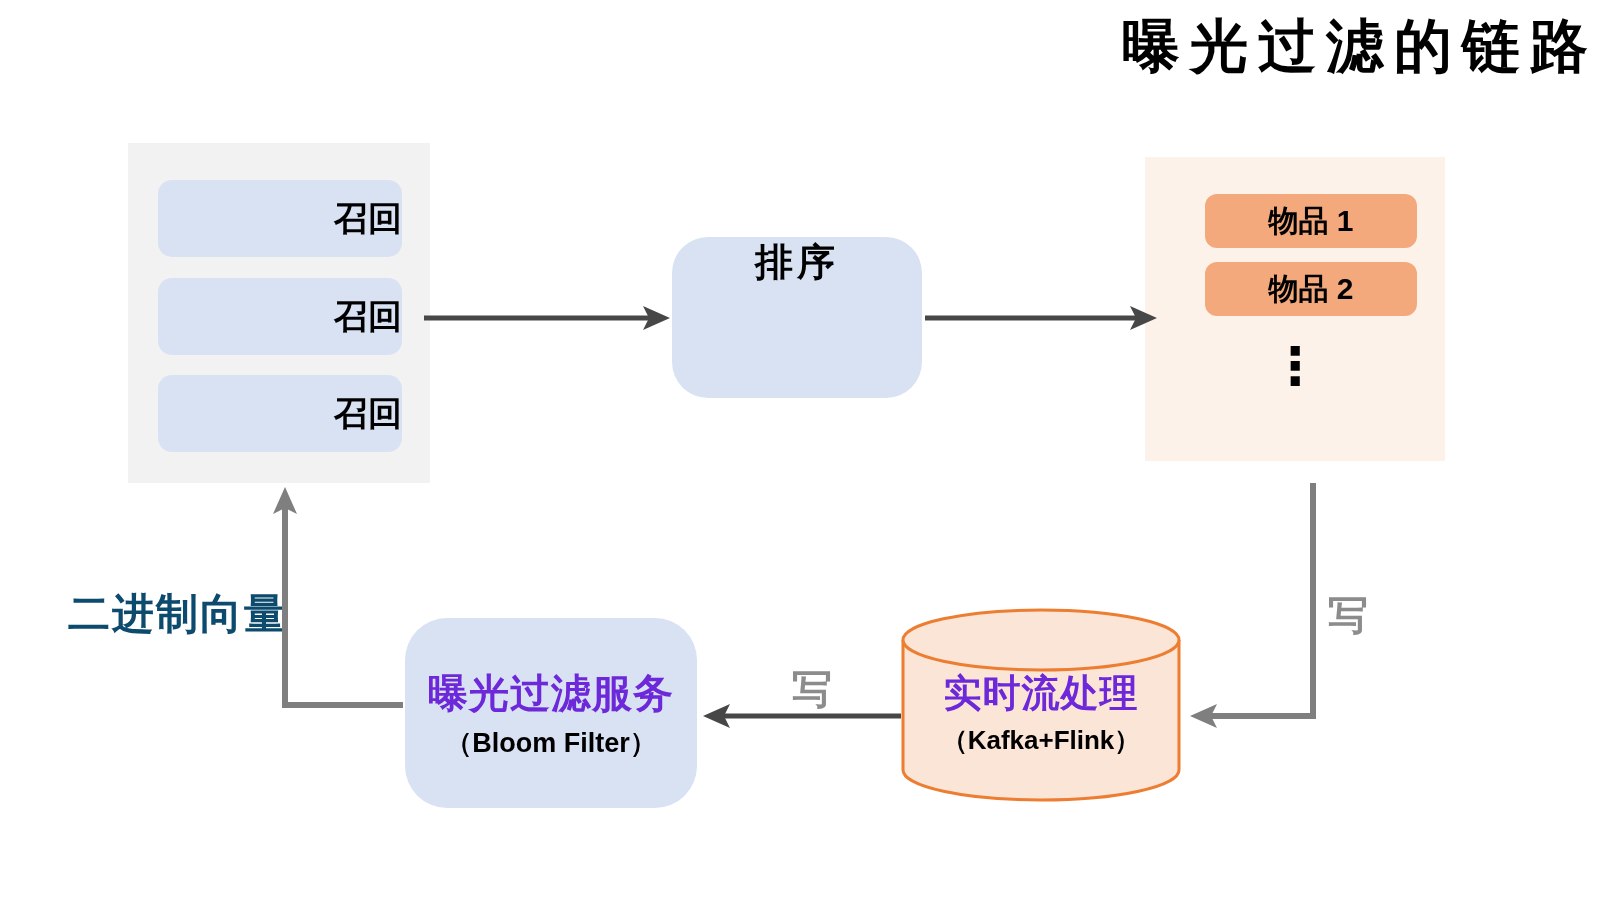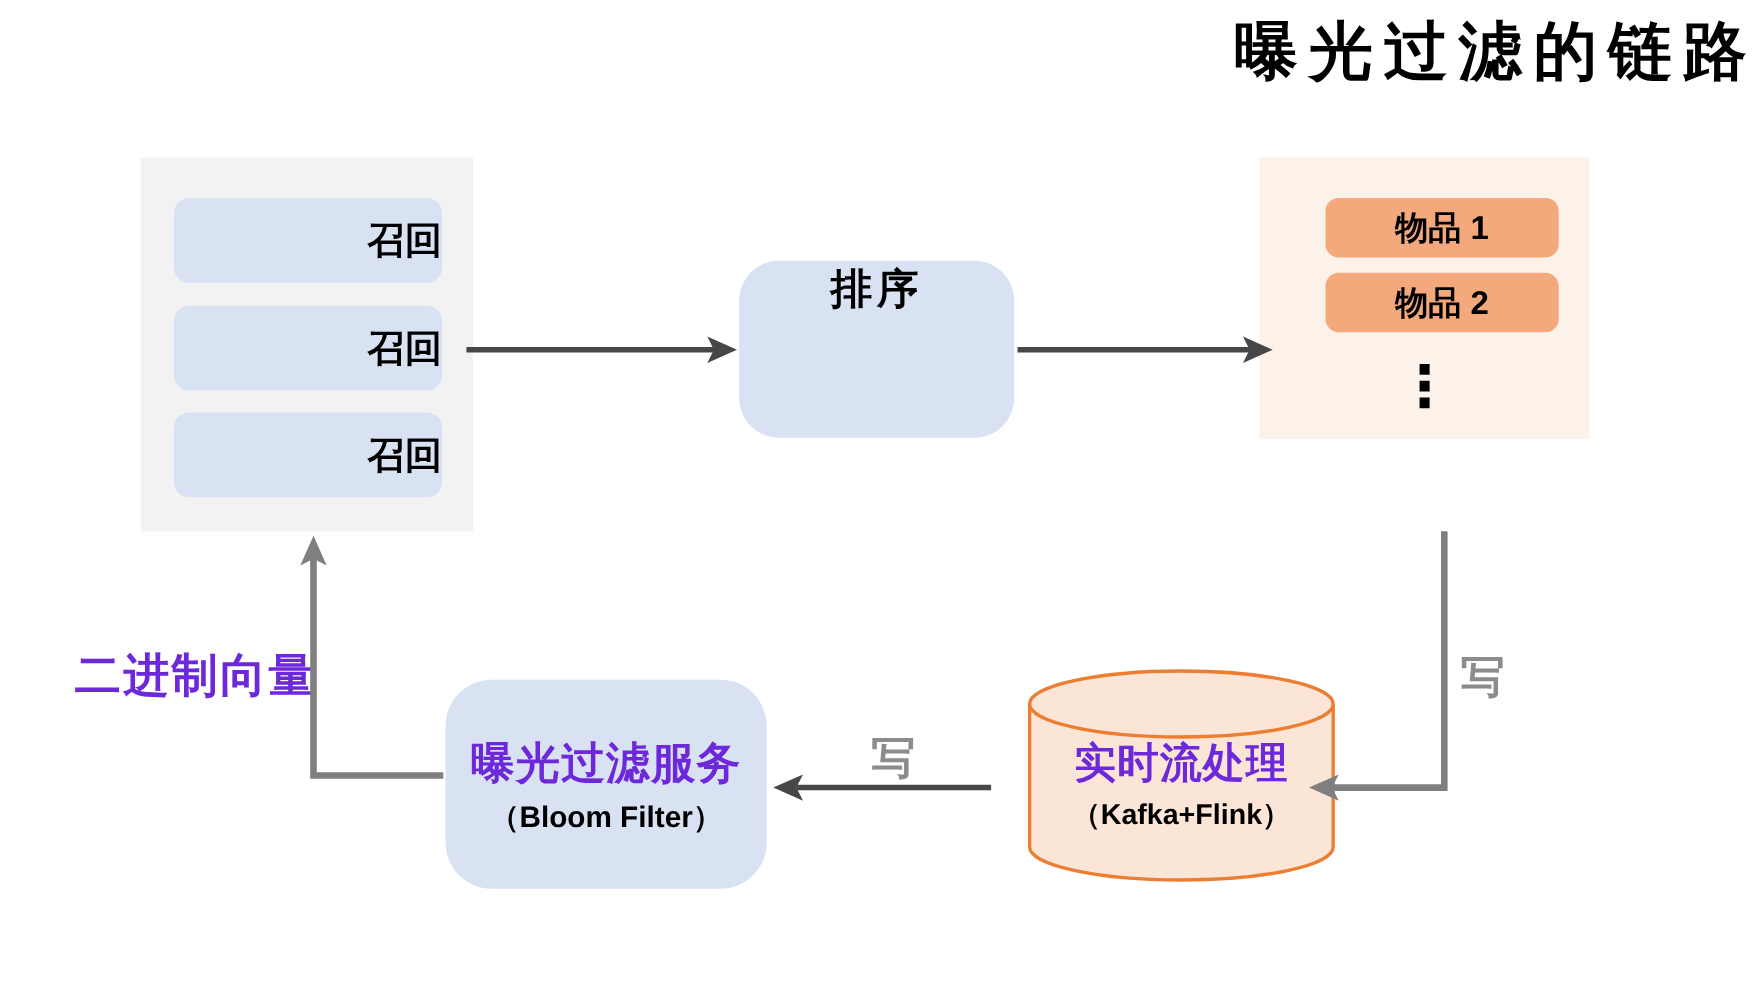--- a/index.html
+++ b/index.html
@@ -7,21 +7,21 @@
     position:relative;width:1598px;height:899px;background:#ffffff;
     font-family:"Liberation Sans",sans-serif;overflow:hidden;
   }
   .title{
     position:absolute;top:8px;left:0;width:100%;margin:0;
     text-align:right;font-size:58px;font-weight:900;letter-spacing:10px;
     color:#000;font-family:"DejaVu Serif",serif;
   }
   .panel{position:absolute;}
   .left-panel{left:128px;top:143px;width:302px;height:340px;background:#f2f2f2;}
-  .right-panel{left:1145px;top:143px;width:300px;height:256px;background:#fdf2ea;}
+  .right-panel{left:1145px;top:157px;width:300px;height:304px;background:#fdf2ea;}
   .recall-box{
     position:absolute;left:30px;width:244px;height:77px;border-radius:14px;
     background:#d9e2f3;display:flex;align-items:center;justify-content:flex-end;
     font-size:34px;font-weight:700;color:#000;
   }
   .rank-box{
     position:absolute;left:672px;top:237px;width:250px;height:161px;border-radius:36px;
     background:#d9e2f3;display:flex;justify-content:center;
     font-size:38px;font-weight:700;color:#000;letter-spacing:4px;
   }
@@ -35,30 +35,30 @@
     position:absolute;left:0;top:183px;width:100%;text-align:center;
     font-size:52px;line-height:1;font-weight:700;color:#000;
     font-family:"DejaVu Sans",sans-serif;
   }
   .filter-box{
     position:absolute;left:405px;top:618px;width:292px;height:190px;border-radius:42px;
     background:#d9e2f3;display:flex;flex-direction:column;align-items:center;justify-content:center;
   }
   .box-name{font-size:40px;font-weight:700;color:#6d28d9;letter-spacing:1px;}
   .box-tech{font-size:27px;font-weight:600;color:#000;margin-top:4px;}
-  .cylinder{position:absolute;left:933px;top:606px;width:282px;height:200px;text-decoration:underline;}
+  .cylinder{position:absolute;left:900px;top:606px;width:282px;height:200px;text-decoration:underline;}
   .cyl-text{
     position:absolute;left:0;top:62px;width:100%;
     display:flex;flex-direction:column;align-items:center;
   }
   .cyl-text .box-name{font-size:38px;}
   .cyl-text .box-tech{font-size:26px;}
   .arrows{position:absolute;left:0;top:0;width:1598px;height:899px;pointer-events:none;z-index:4;}
   .edge-label{position:absolute;text-align:center;font-weight:700;}
-  .label-binary{left:68px;top:586px;width:220px;font-size:42px;color:#6d28d9;letter-spacing:2px;}
+  .label-binary{left:68px;top:586px;width:220px;font-size:42px;color:#0c4a6e;letter-spacing:2px;}
   .label-write-mid{left:782px;top:662px;width:60px;font-size:40px;color:#8c8c8c;}
   .label-write-right{left:1318px;top:588px;width:60px;font-size:40px;color:#8c8c8c;}
 </style>
 </head>
 <body>
 
 <div class="canvas">
 
   <h1 class="title">曝光过滤的链路</h1>
 

